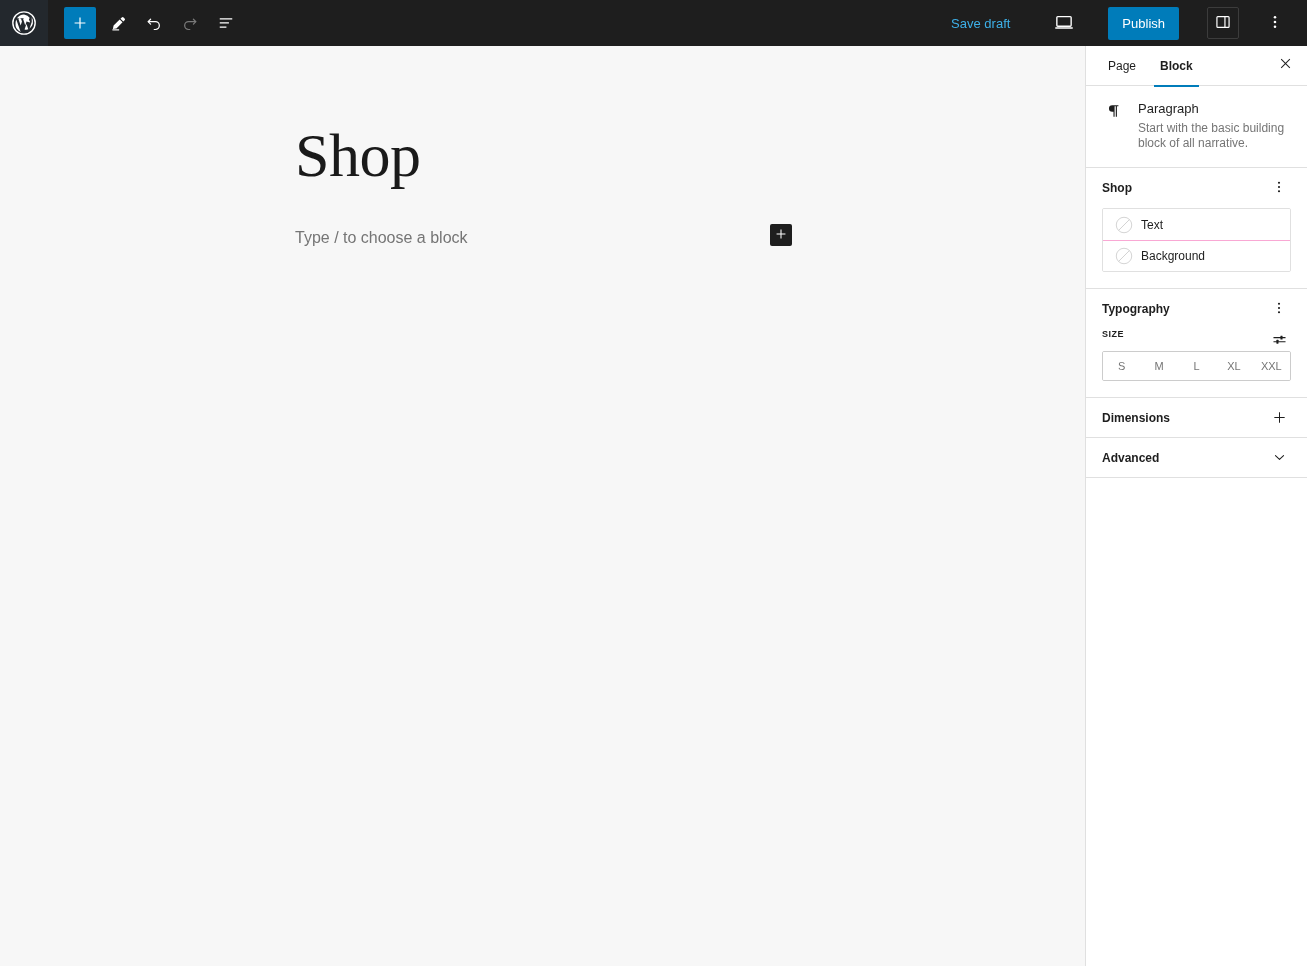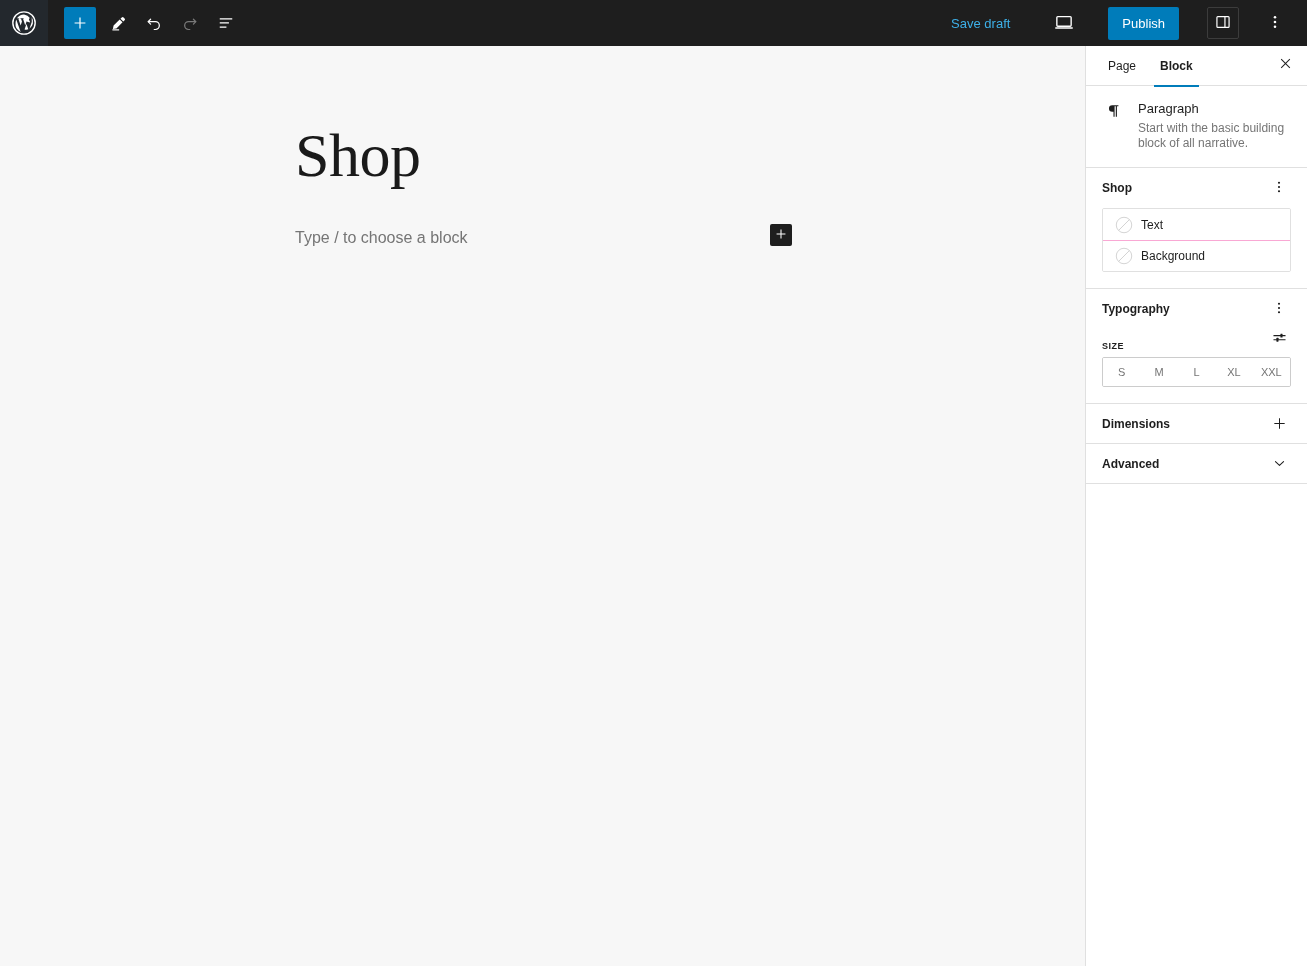--- a/index.html
+++ b/index.html
@@ -328,24 +328,23 @@
   .color-label { font-size: 12px; color: #1e1e1e; }
   .swatch {
     width: 18px;
     height: 18px;
     flex: 0 0 18px;
   }
 
   .typo-panel { padding-bottom: 16px; }
   .size-head {
     display: flex;
-    align-items: flex-end;
+    align-items: flex-start;
     justify-content: space-between;
     height: 22px;
-    margin-bottom: 6px;
   }
   .size-label {
     font-size: 9px;
     font-weight: 600;
     letter-spacing: 0.5px;
     color: #1e1e1e;
     text-transform: uppercase;
   }
   .size-segmented {
     display: flex;

